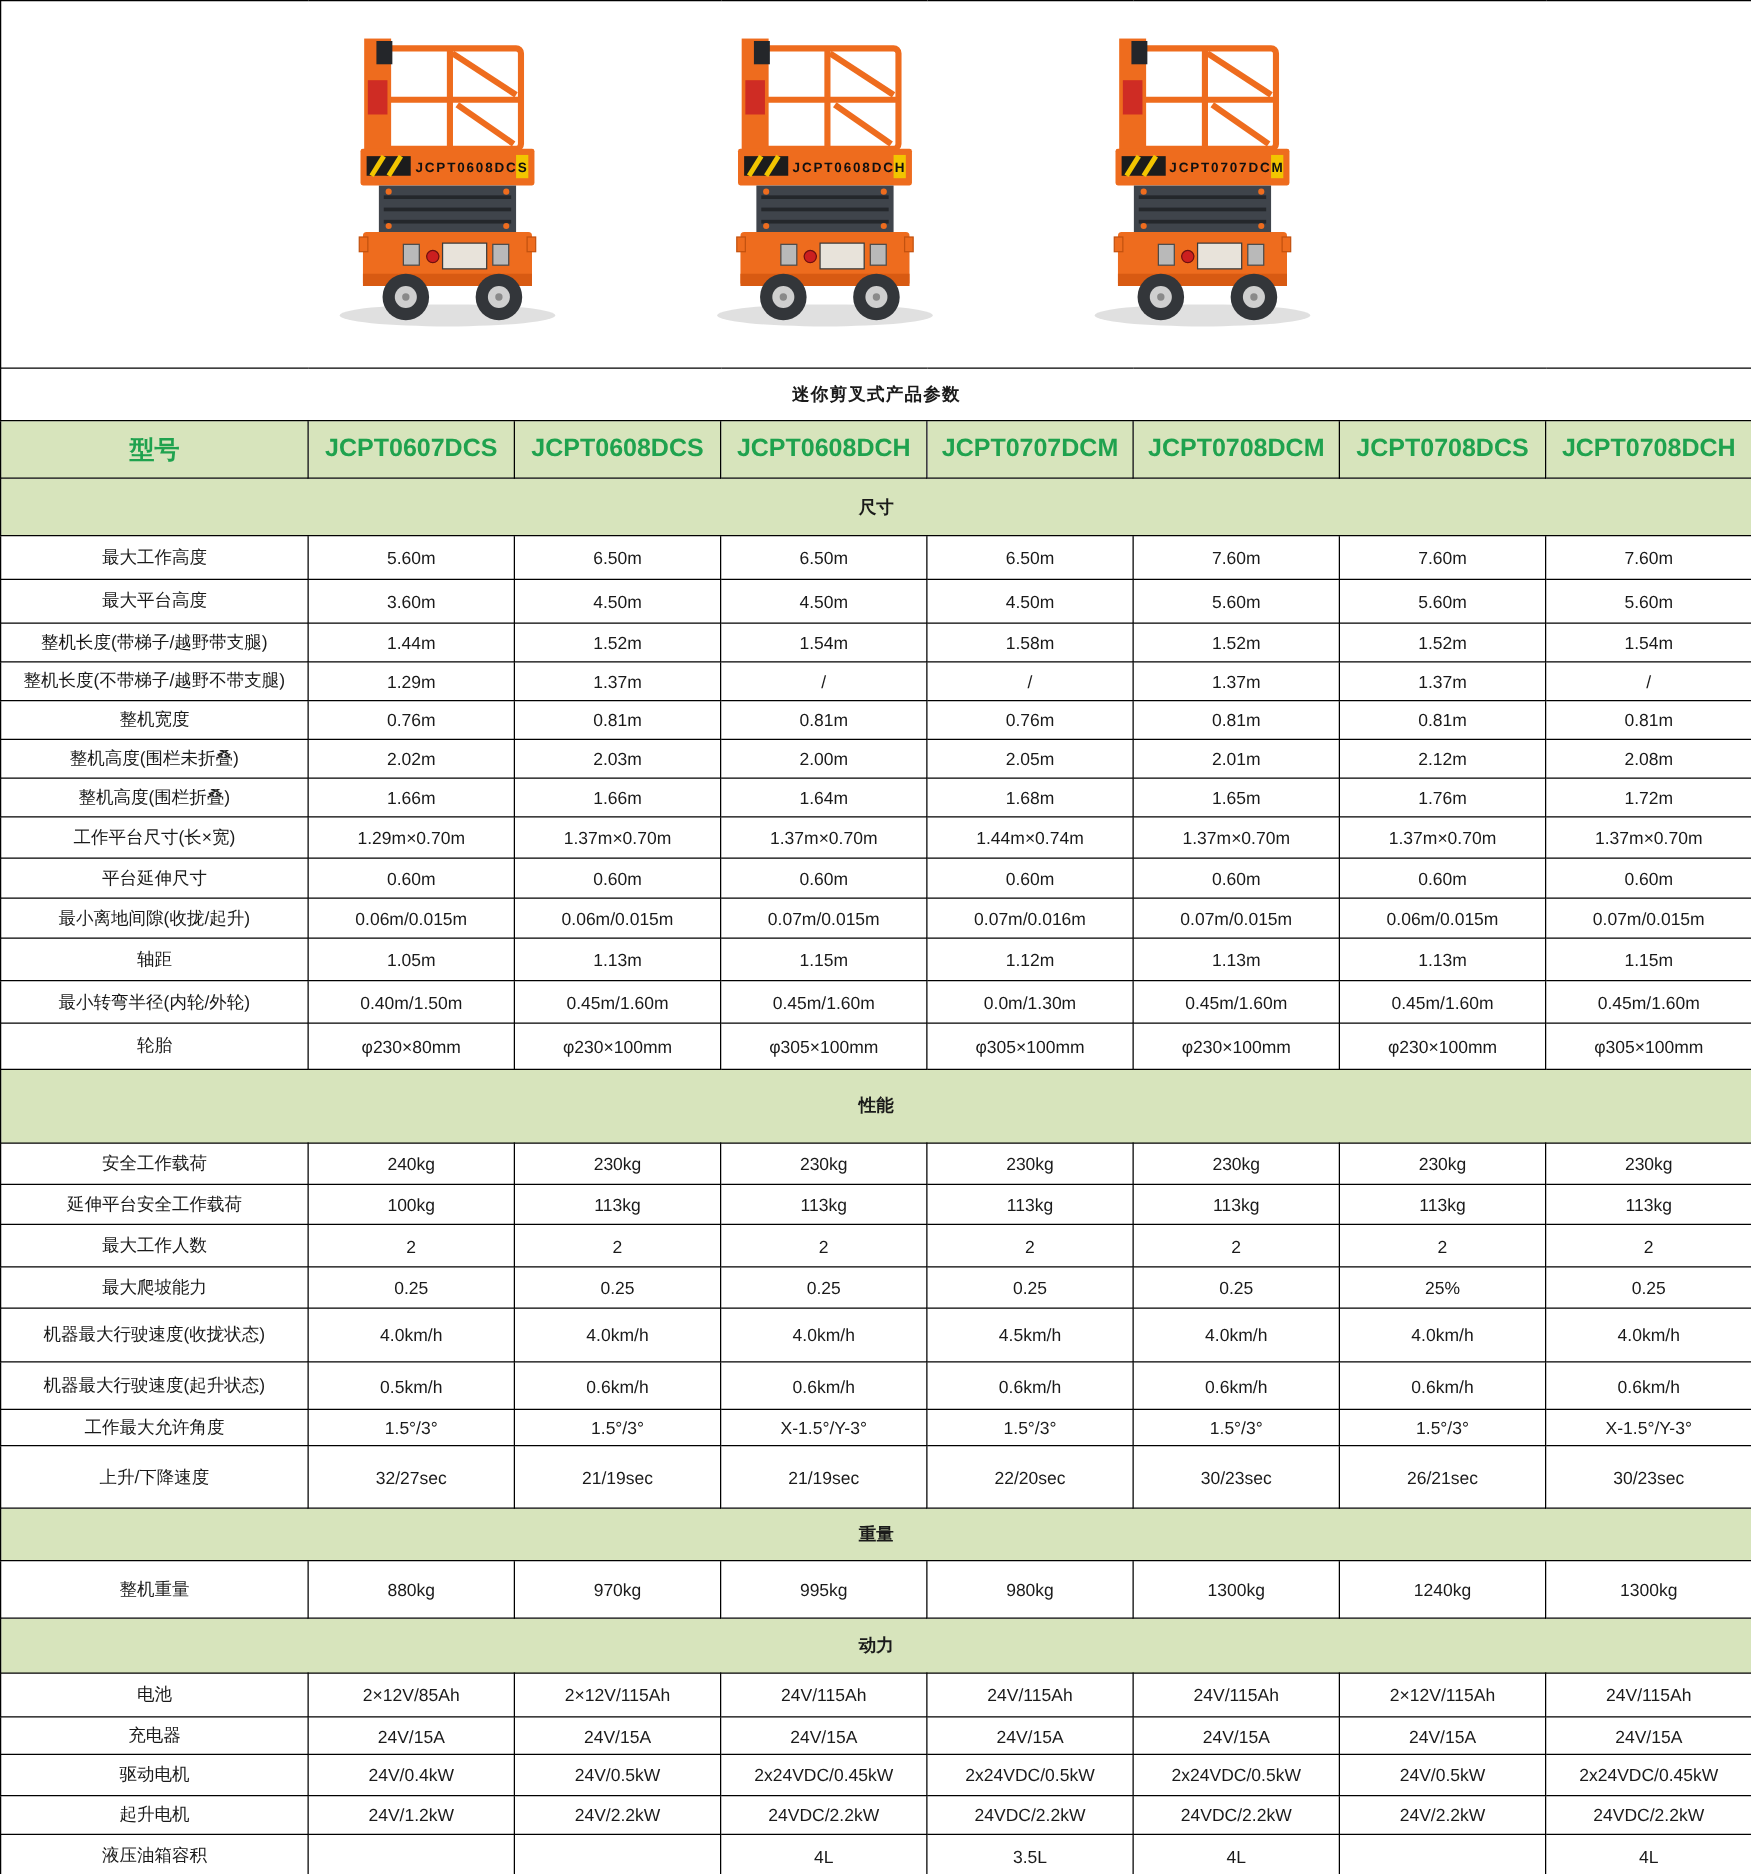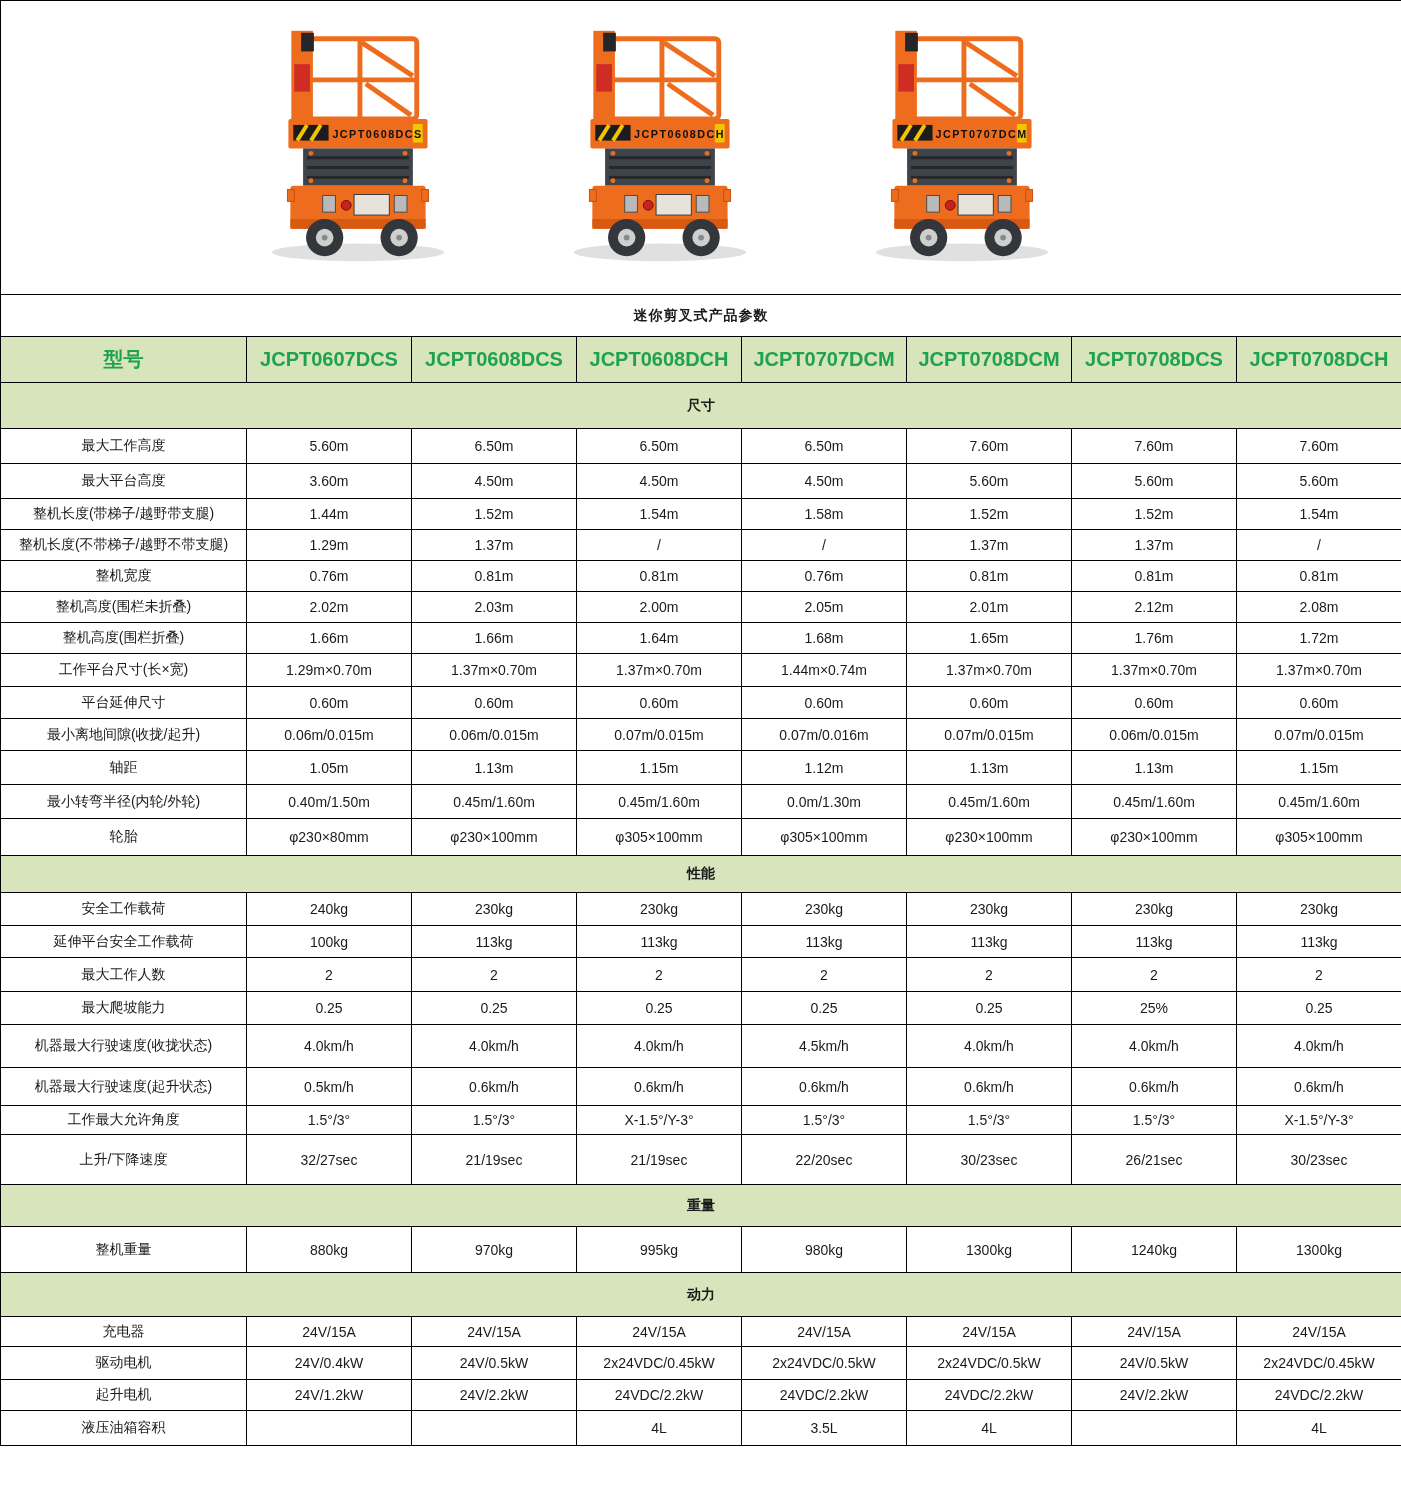--- a/index.html
+++ b/index.html
@@ -256,21 +256,21 @@
       <tr style="height: 37px;">
         <td class="label-cell">轮胎</td>
         <td>φ230×80mm</td>
         <td>φ230×100mm</td>
         <td>φ305×100mm</td>
         <td>φ305×100mm</td>
         <td>φ230×100mm</td>
         <td>φ230×100mm</td>
         <td>φ305×100mm</td>
       </tr>
-      <tr style="height: 37px;">
+      <tr style="height: 59px;">
         <td colspan="8" class="section-cell">性能</td>
       </tr>
       <tr style="height: 33px;">
         <td class="label-cell">安全工作载荷</td>
         <td>240kg</td>
         <td>230kg</td>
         <td>230kg</td>
         <td>230kg</td>
         <td>230kg</td>
         <td>230kg</td>
@@ -355,20 +355,30 @@
         <td>970kg</td>
         <td>995kg</td>
         <td>980kg</td>
         <td>1300kg</td>
         <td>1240kg</td>
         <td>1300kg</td>
       </tr>
       <tr style="height: 44px;">
         <td colspan="8" class="section-cell">动力</td>
       </tr>
+      <tr style="height: 35px;">
+        <td class="label-cell">电池</td>
+        <td>2×12V/85Ah</td>
+        <td>2×12V/115Ah</td>
+        <td>24V/115Ah</td>
+        <td>24V/115Ah</td>
+        <td>24V/115Ah</td>
+        <td>2×12V/115Ah</td>
+        <td>24V/115Ah</td>
+      </tr>
       <tr style="height: 30px;">
         <td class="label-cell">充电器</td>
         <td>24V/15A</td>
         <td>24V/15A</td>
         <td>24V/15A</td>
         <td>24V/15A</td>
         <td>24V/15A</td>
         <td>24V/15A</td>
         <td>24V/15A</td>
       </tr>

